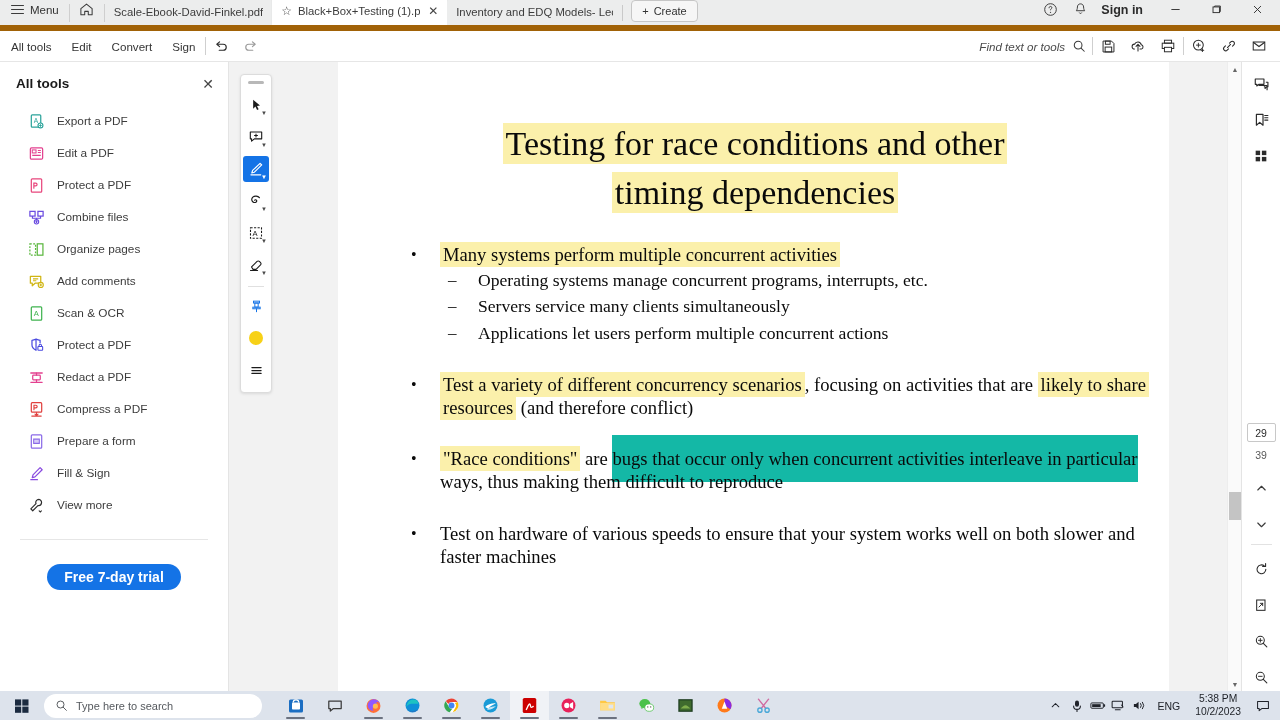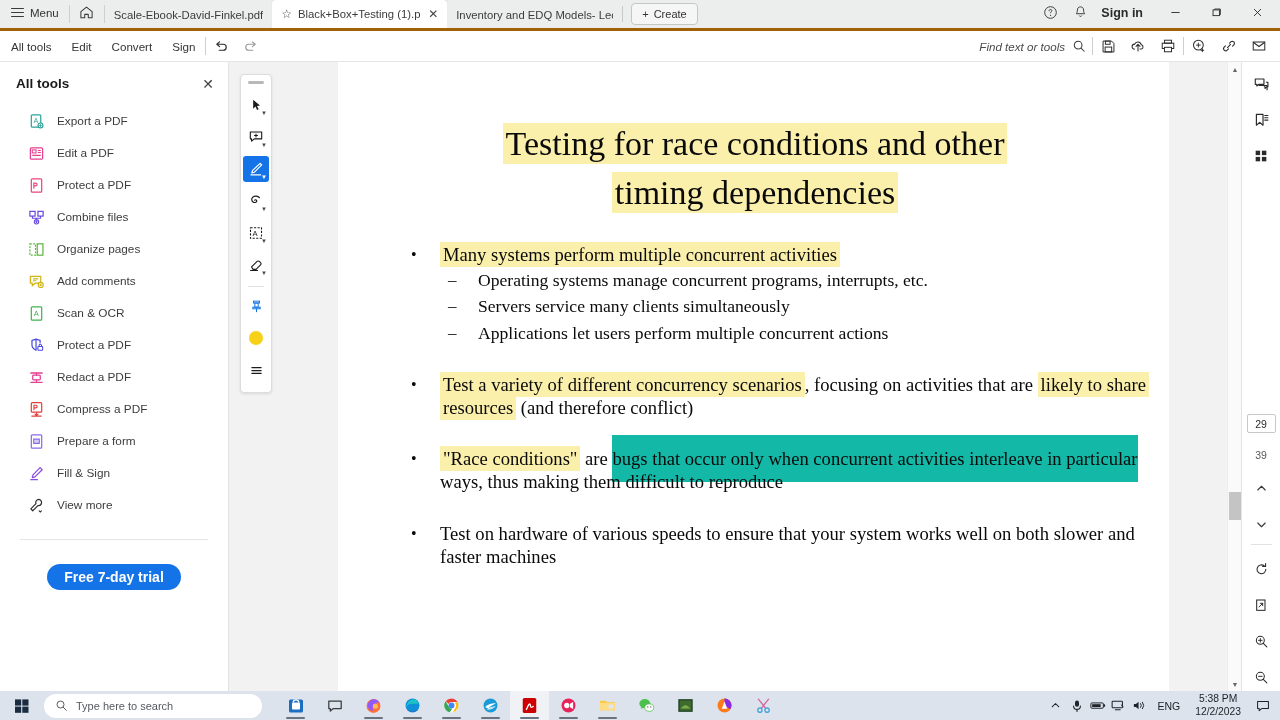--- a/index.html
+++ b/index.html
@@ -9,21 +9,21 @@
     font-family: "Liberation Sans", sans-serif;
     background: #ffffff;
   }
   body { position: relative; }
 
   
   .tabbar {
     position: absolute; top: 0; left: 0; width: 1280px; height: 31px;
     background: #eceded;
     display: flex; align-items: flex-end;
-    border-bottom: 3px solid #a16207;
+    border-bottom: 6px solid #a16207;
   }
   .menu-btn {
     display: flex; align-items: center; gap: 6px;
     height: 31px; padding: 0 10px 0 11px;
     font-size: 11.5px; color: #333;
   }
   .hamburger { display: flex; flex-direction: column; gap: 2.5px; width: 13px; }
   .hamburger i { display: block; height: 1.6px; background: #3b3b3b; border-radius: 1px; }
   .vdiv { width: 1px; height: 18px; background: #cfcfcf; align-self: center; }
   .home-btn { width: 34px; height: 31px; display: flex; align-items: center; justify-content: center; }
@@ -143,21 +143,21 @@
   .rrail {
     position: absolute; right: 0; top: 0; width: 39px; height: 629px;
     background: #fff; border-left: 1px solid #e4e4e4;
     display: flex; flex-direction: column; align-items: center;
   }
   .rbtn { width: 28px; height: 28px; margin-top: 8px; display: flex; align-items: center; justify-content: center; border-radius: 3px; }
   .rspacer { flex: 1; }
   .pagebox {
     width: 29px; height: 19px; border: 1px solid #c8c8c8; border-radius: 2px;
     display: flex; align-items: center; justify-content: center;
-    font-size: 10.5px; color: #2b2b2b; margin-bottom: 16px;
+    font-size: 10.5px; color: #2b2b2b; margin-bottom: 7px;
   }
   .pagetotal { font-size: 10.5px; color: #5a5a5a; margin-bottom: 5px; }
   .rsep { width: 21px; height: 1px; background: #e2e2e2; margin: 6px 0 2px 0; }
 
   
   .vscroll { position: absolute; right: 39px; top: 0; width: 14px; height: 629px; background: #fafafa; border-left: 1px solid #ededed; }
   .vscroll .arrow { position: absolute; left: 0; width: 14px; height: 14px; display: flex; align-items: center; justify-content: center; font-size: 7px; color: #666; }
   .vscroll .arrow.up { top: 0; }
   .vscroll .arrow.down { bottom: 0; }
   .vthumb { position: absolute; left: 1px; width: 12px; top: 430px; height: 28px; background: #c4c4c4; border-radius: 0; }
@@ -824,21 +824,21 @@
     </div>
     <div class="tray-ico">
       <svg width="15" height="13" viewBox="0 0 16 13">
         <path d="M2 4.8h2.2L7 2.4v8.2L4.2 8.2H2z" fill="#20232a"></path>
         <path d="M9.2 4.4a3.4 3.4 0 0 1 0 4.2M11.2 3a5.6 5.6 0 0 1 0 7" fill="none" stroke="#20232a" stroke-width="1.05" stroke-linecap="round"></path>
       </svg>
     </div>
     <div class="tray-lang">ENG</div>
     <div class="clock">
       <div>5:38 PM</div>
-      <div>12/2/2023</div>
+      <div>10/2/2023</div>
     </div>
     <div class="tray-notif">
       <svg width="14" height="14" viewBox="0 0 16 16">
         <path d="M1.8 2.8h12.4v8.1H6.6L3.6 13.3v-2.4H1.8z" fill="none" stroke="#20232a" stroke-width="1.15" stroke-linejoin="round"></path>
       </svg>
     </div>
   </div>
 </div>
 
 </body></html>

